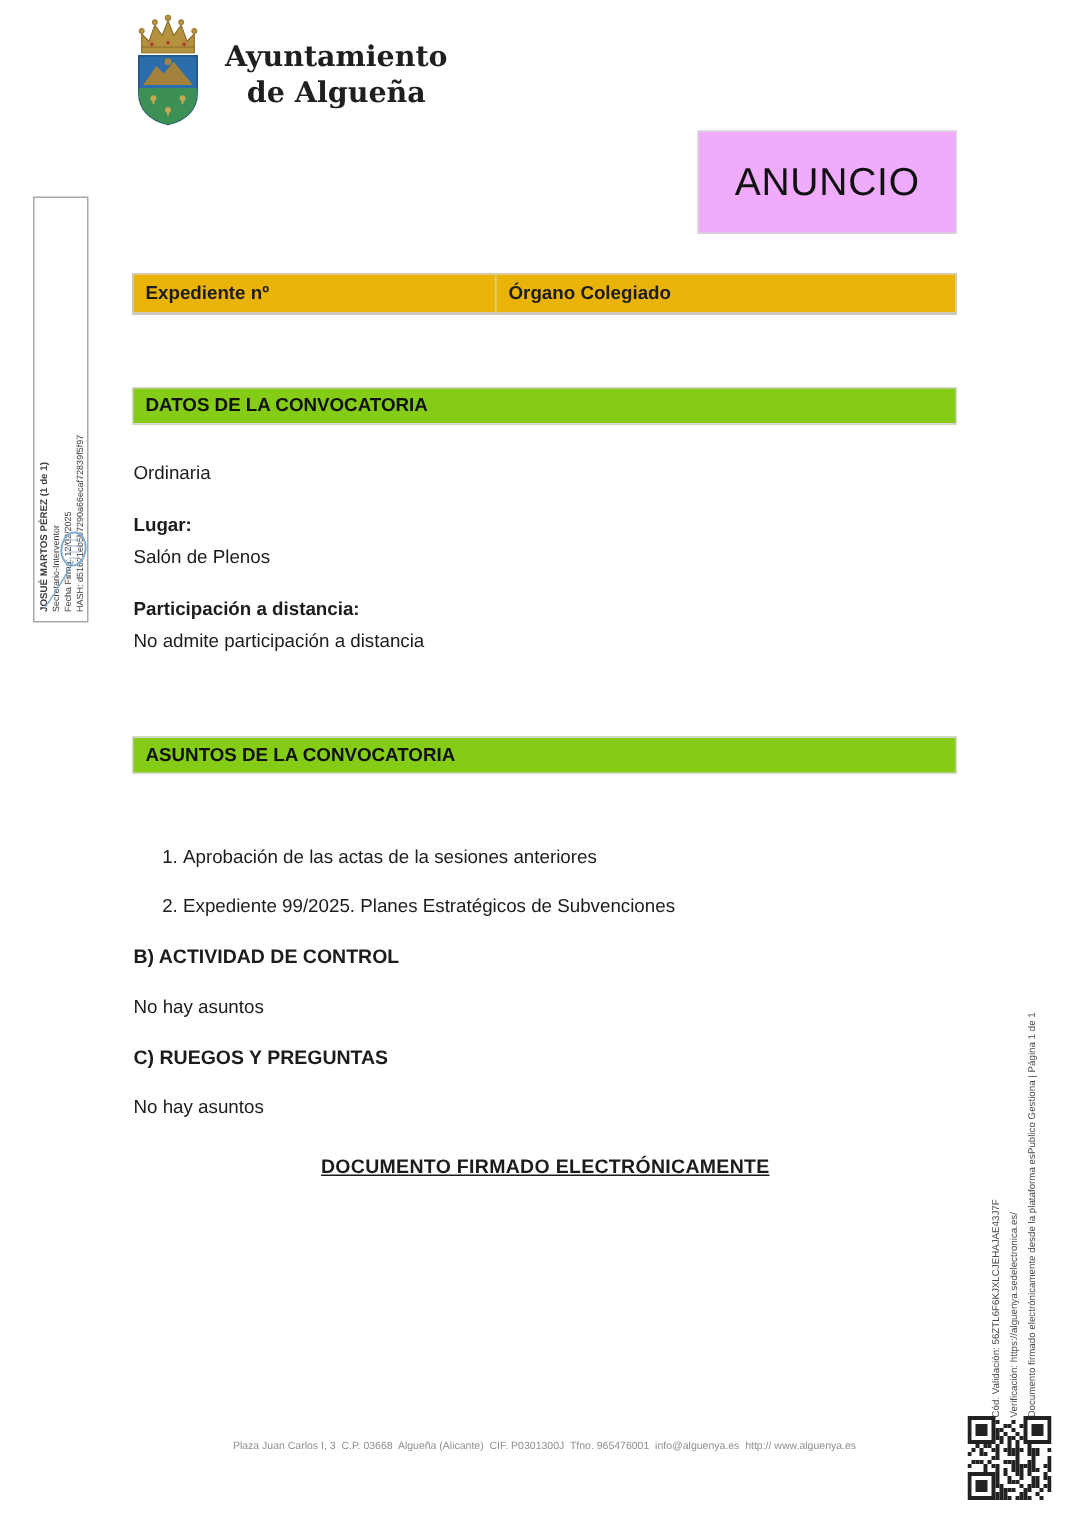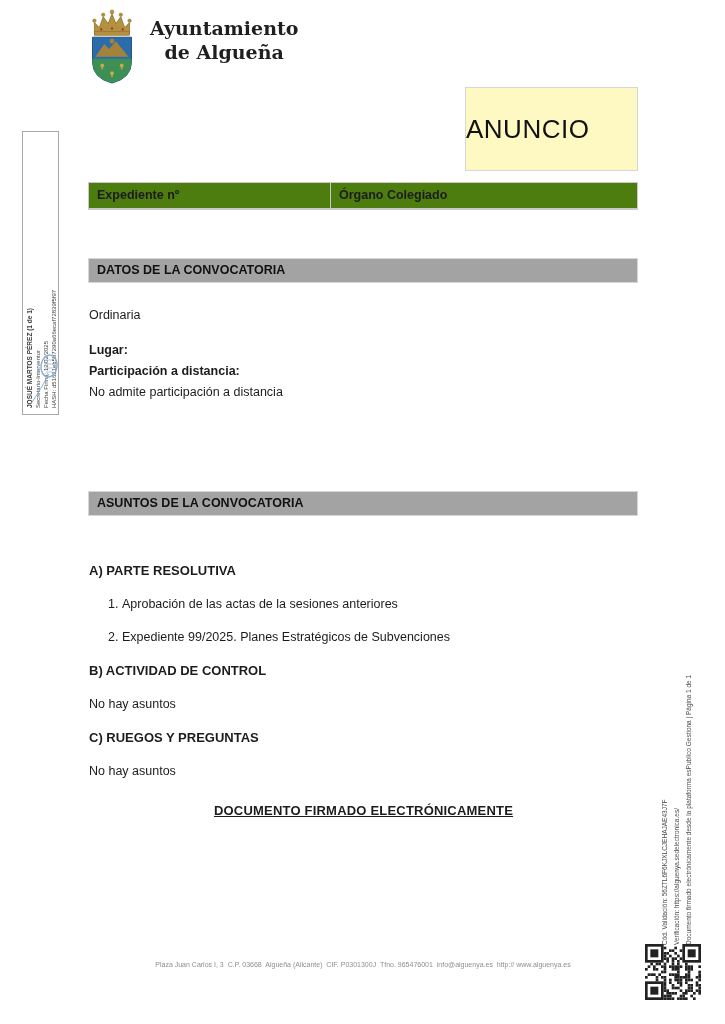--- a/index.html
+++ b/index.html
@@ -4,51 +4,51 @@
 <style>
   * { margin:0; padding:0; box-sizing:border-box; }
   html,body { background:#ffffff; }
   .page {
     position:relative; width:725px; height:1024px; margin:0 auto;
     background:#ffffff; overflow:hidden;
     font-family:"Liberation Sans", sans-serif; color:#1c1c1c;
   }
 
   
-  .doc-header { position:absolute; left:84px; top:8px; display:flex; align-items:flex-start; }
+  .doc-header { position:absolute; left:84px; top:8px; display:flex; align-items:center; }
   .coat { width:56px; height:76px; }
   .org-name {
     margin-left:10px; margin-top:8px; text-align:center;
     font-family:"DejaVu Serif", serif; font-weight:bold;
     font-size:19px; line-height:24px; color:#1f1f1f;
   }
 
   
   .anuncio-box {
-    position:absolute; left:465px; top:87px; width:173px; height:84px;
-    background:#fef9c3; border:1px solid #d6d6d6;
-    display:flex; align-items:center; justify-content:flex-start;
+    position:absolute; left:465px; top:87px; width:173px; height:69px;
+    background:#f0abfc; border:1px solid #d6d6d6;
+    display:flex; align-items:center; justify-content:center;
   }
   .anuncio-box span { font-size:26px; letter-spacing:0.5px; color:#111; }
 
   
   .exp-table { position:absolute; left:88px; top:182px; width:550px; border:1px solid #c9c9c9; }
   .exp-row { display:flex; }
   .exp-cell {
     height:26px; line-height:25px; padding-left:8px; font-size:12.5px;
     border-right:1px solid #c9c9c9; overflow:hidden;
   }
   .exp-cell.c1 { width:242px; }
   .exp-cell.c2 { width:306px; border-right:none; }
-  .exp-row.head .exp-cell { background:#4d7c0f; font-weight:bold; border-bottom:1px solid #c9c9c9; }
+  .exp-row.head .exp-cell { background:#eab308; font-weight:bold; border-bottom:1px solid #c9c9c9; }
 
   
   .section-bar {
     position:absolute; left:88px; width:550px; height:25px;
-    background:#a3a3a3; border:1px solid #d6d6d6;
+    background:#84cc16; border:1px solid #d6d6d6;
     font-size:12.5px; font-weight:bold; line-height:23px; padding-left:8px; color:#111;
   }
   .bar-datos { top:258px; }
   .bar-asuntos { top:491px; }
 
   
   .datos-body { position:absolute; left:89px; top:306px; width:520px; font-size:12.5px; line-height:18px; }
   .field-label { font-weight:bold; margin-bottom:3px; }
   .field-value { margin-bottom:17px; }
 
@@ -141,28 +141,28 @@
       <div class="exp-cell c1">Expediente nº</div>
       <div class="exp-cell c2">Órgano Colegiado</div>
     </div>
   </div>
 
   <div class="section-bar bar-datos">DATOS DE LA CONVOCATORIA</div>
 
   <div class="datos-body">
     <div class="field-value">Ordinaria</div>
     <div class="field-label">Lugar:</div>
+    <div class="field-value">Salón de Plenos</div>
     <div class="field-label">Participación a distancia:</div>
     <div class="field-value">No admite participación a distancia</div>
   </div>
 
   <div class="section-bar bar-asuntos">ASUNTOS DE LA CONVOCATORIA</div>
 
   <div class="asuntos-body">
-    <div class="part-heading">A) PARTE RESOLUTIVA</div>
     <ol>
       <li>Aprobación de las actas de la sesiones anteriores</li>
       <li>Expediente 99/2025. Planes Estratégicos de Subvenciones</li>
     </ol>
     <div class="part-heading mt">B) ACTIVIDAD DE CONTROL</div>
     <div class="part-note">No hay asuntos</div>
     <div class="part-heading mt">C) RUEGOS Y PREGUNTAS</div>
     <div class="part-note">No hay asuntos</div>
     <div class="firmado">DOCUMENTO FIRMADO ELECTRÓNICAMENTE</div>
   </div>

